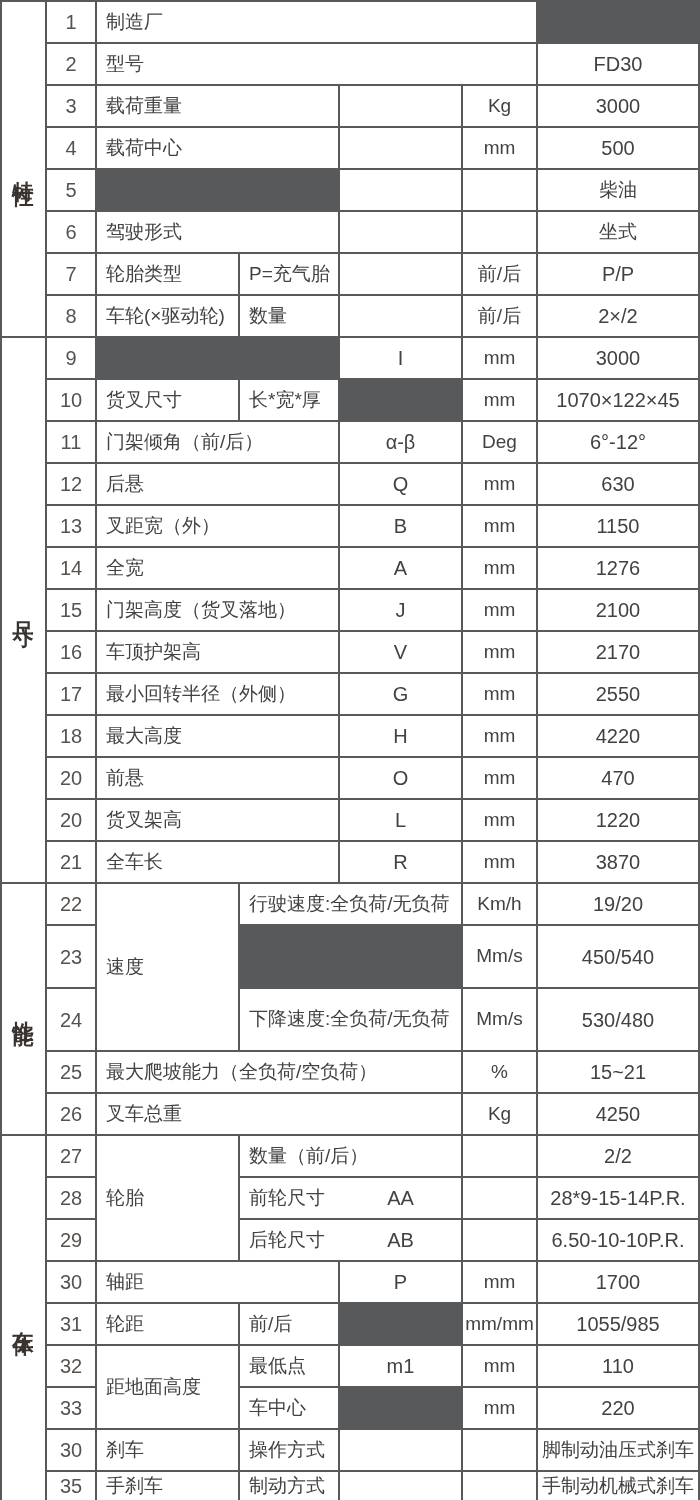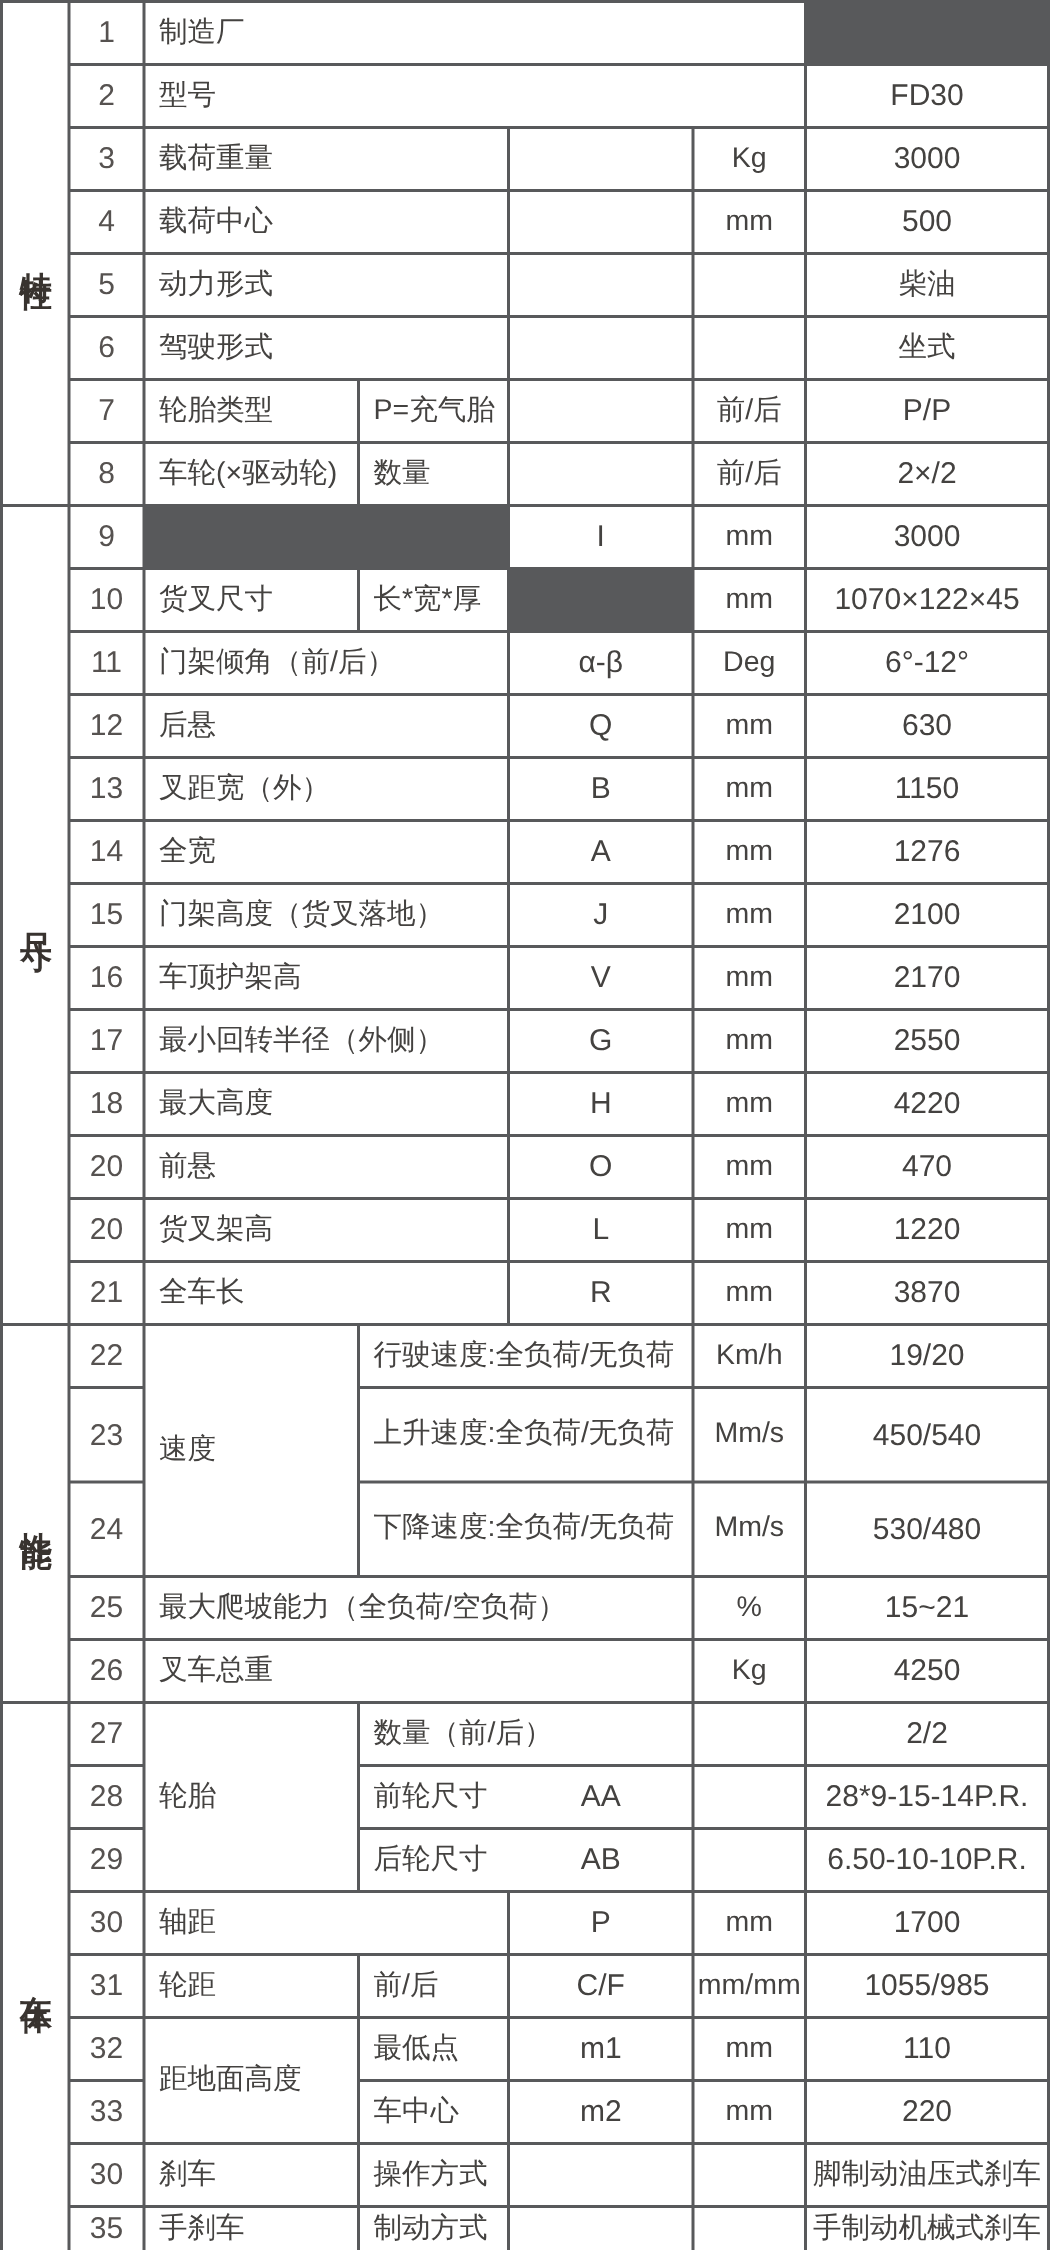--- a/index.html
+++ b/index.html
@@ -53,21 +53,20 @@
   <div class="c unit" style="grid-area:3/6/4/7">Kg</div>
   <div class="c val" style="grid-area:3/7/4/8">3000</div>
 
   <div class="c num" style="grid-area:4/2/5/3">4</div>
   <div class="c l" style="grid-area:4/3/5/5">载荷中心</div>
   <div class="c" style="grid-area:4/5/5/6"></div>
   <div class="c unit" style="grid-area:4/6/5/7">mm</div>
   <div class="c val" style="grid-area:4/7/5/8">500</div>
 
   <div class="c num" style="grid-area:5/2/6/3">5</div>
-  <div class="c l" style="grid-area:5/3/6/5">动力形式</div>
   <div class="c" style="grid-area:5/5/6/6"></div>
   <div class="c" style="grid-area:5/6/6/7"></div>
   <div class="c valcn" style="grid-area:5/7/6/8">柴油</div>
 
   <div class="c num" style="grid-area:6/2/7/3">6</div>
   <div class="c l" style="grid-area:6/3/7/5">驾驶形式</div>
   <div class="c" style="grid-area:6/5/7/6"></div>
   <div class="c" style="grid-area:6/6/7/7"></div>
   <div class="c valcn" style="grid-area:6/7/7/8">坐式</div>
 
@@ -162,21 +161,20 @@
   <div class="c unit" style="grid-area:21/6/22/7">mm</div>
   <div class="c val" style="grid-area:21/7/22/8">3870</div>
 
   <div class="c num" style="grid-area:22/2/23/3">22</div>
   <div class="c l" style="grid-area:22/3/25/4">速度</div>
   <div class="c l" style="grid-area:22/4/23/6">行驶速度:全负荷/无负荷</div>
   <div class="c unit" style="grid-area:22/6/23/7">Km/h</div>
   <div class="c val" style="grid-area:22/7/23/8">19/20</div>
 
   <div class="c num" style="grid-area:23/2/24/3">23</div>
-  <div class="c l" style="grid-area:23/4/24/6">上升速度:全负荷/无负荷</div>
   <div class="c unit" style="grid-area:23/6/24/7">Mm/s</div>
   <div class="c val" style="grid-area:23/7/24/8">450/540</div>
 
   <div class="c num" style="grid-area:24/2/25/3">24</div>
   <div class="c l" style="grid-area:24/4/25/6">下降速度:全负荷/无负荷</div>
   <div class="c unit" style="grid-area:24/6/25/7">Mm/s</div>
   <div class="c val" style="grid-area:24/7/25/8">530/480</div>
 
   <div class="c num" style="grid-area:25/2/26/3">25</div>
   <div class="c l" style="grid-area:25/3/26/6">最大爬坡能力（全负荷/空负荷）</div>
@@ -212,34 +210,32 @@
 
   <div class="c num" style="grid-area:30/2/31/3">30</div>
   <div class="c l" style="grid-area:30/3/31/5">轴距</div>
   <div class="c sym" style="grid-area:30/5/31/6">P</div>
   <div class="c unit" style="grid-area:30/6/31/7">mm</div>
   <div class="c val" style="grid-area:30/7/31/8">1700</div>
 
   <div class="c num" style="grid-area:31/2/32/3">31</div>
   <div class="c l" style="grid-area:31/3/32/4">轮距</div>
   <div class="c l" style="grid-area:31/4/32/5">前/后</div>
-  <div class="c sym" style="grid-area:31/5/32/6">C/F</div>
   <div class="c unit" style="grid-area:31/6/32/7">mm/mm</div>
   <div class="c val" style="grid-area:31/7/32/8">1055/985</div>
 
   <div class="c num" style="grid-area:32/2/33/3">32</div>
   <div class="c l" style="grid-area:32/3/34/4">距地面高度</div>
   <div class="c l" style="grid-area:32/4/33/5">最低点</div>
   <div class="c sym" style="grid-area:32/5/33/6">m1</div>
   <div class="c unit" style="grid-area:32/6/33/7">mm</div>
   <div class="c val" style="grid-area:32/7/33/8">110</div>
 
   <div class="c num" style="grid-area:33/2/34/3">33</div>
   <div class="c l" style="grid-area:33/4/34/5">车中心</div>
-  <div class="c sym" style="grid-area:33/5/34/6">m2</div>
   <div class="c unit" style="grid-area:33/6/34/7">mm</div>
   <div class="c val" style="grid-area:33/7/34/8">220</div>
 
   <div class="c num" style="grid-area:34/2/35/3">30</div>
   <div class="c l" style="grid-area:34/3/35/4">刹车</div>
   <div class="c l" style="grid-area:34/4/35/5">操作方式</div>
   <div class="c" style="grid-area:34/5/35/6"></div>
   <div class="c" style="grid-area:34/6/35/7"></div>
   <div class="c valcn" style="grid-area:34/7/35/8">脚制动油压式刹车</div>
 

